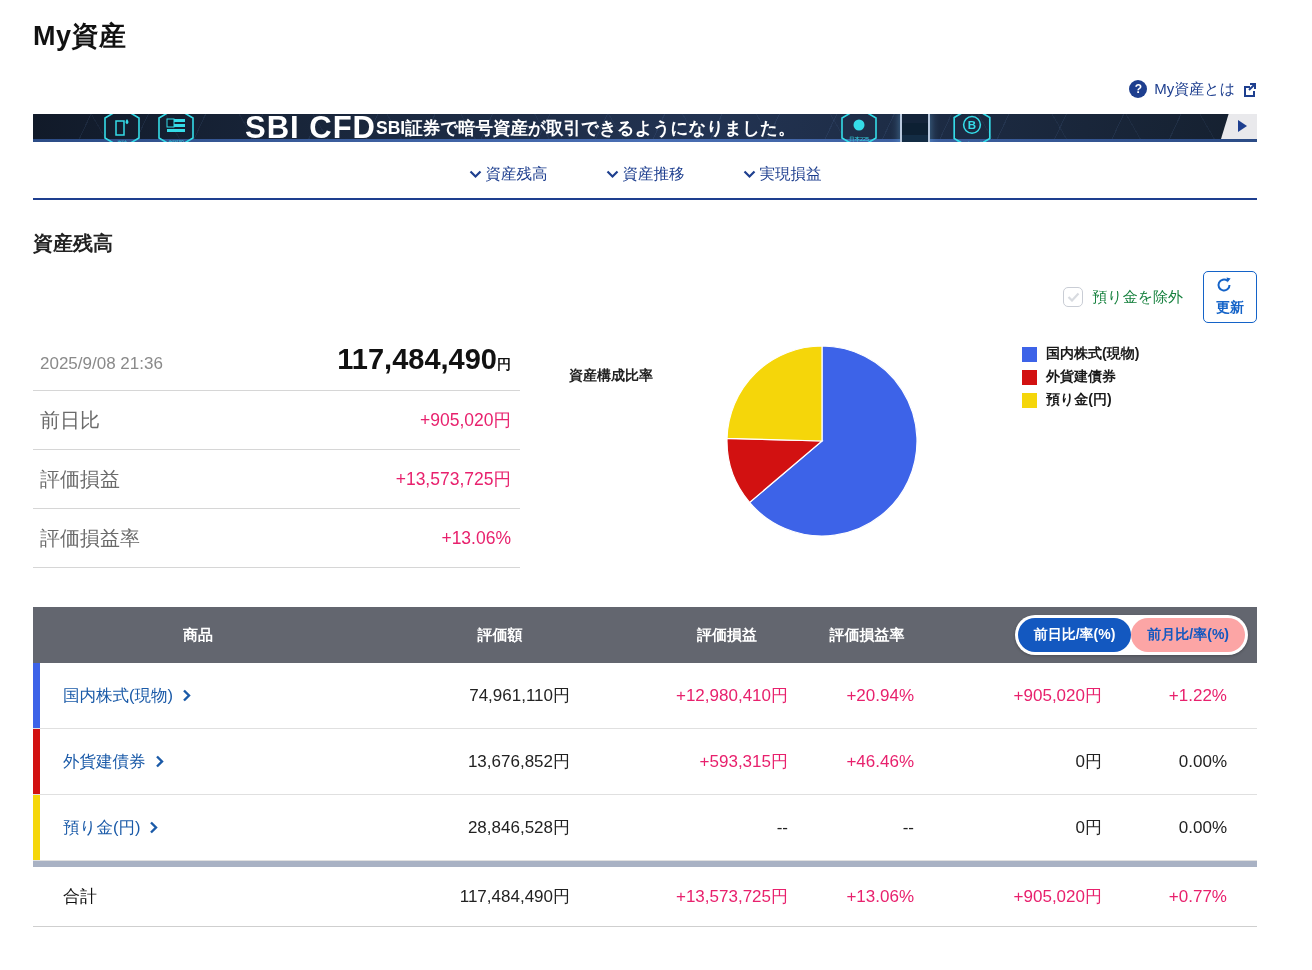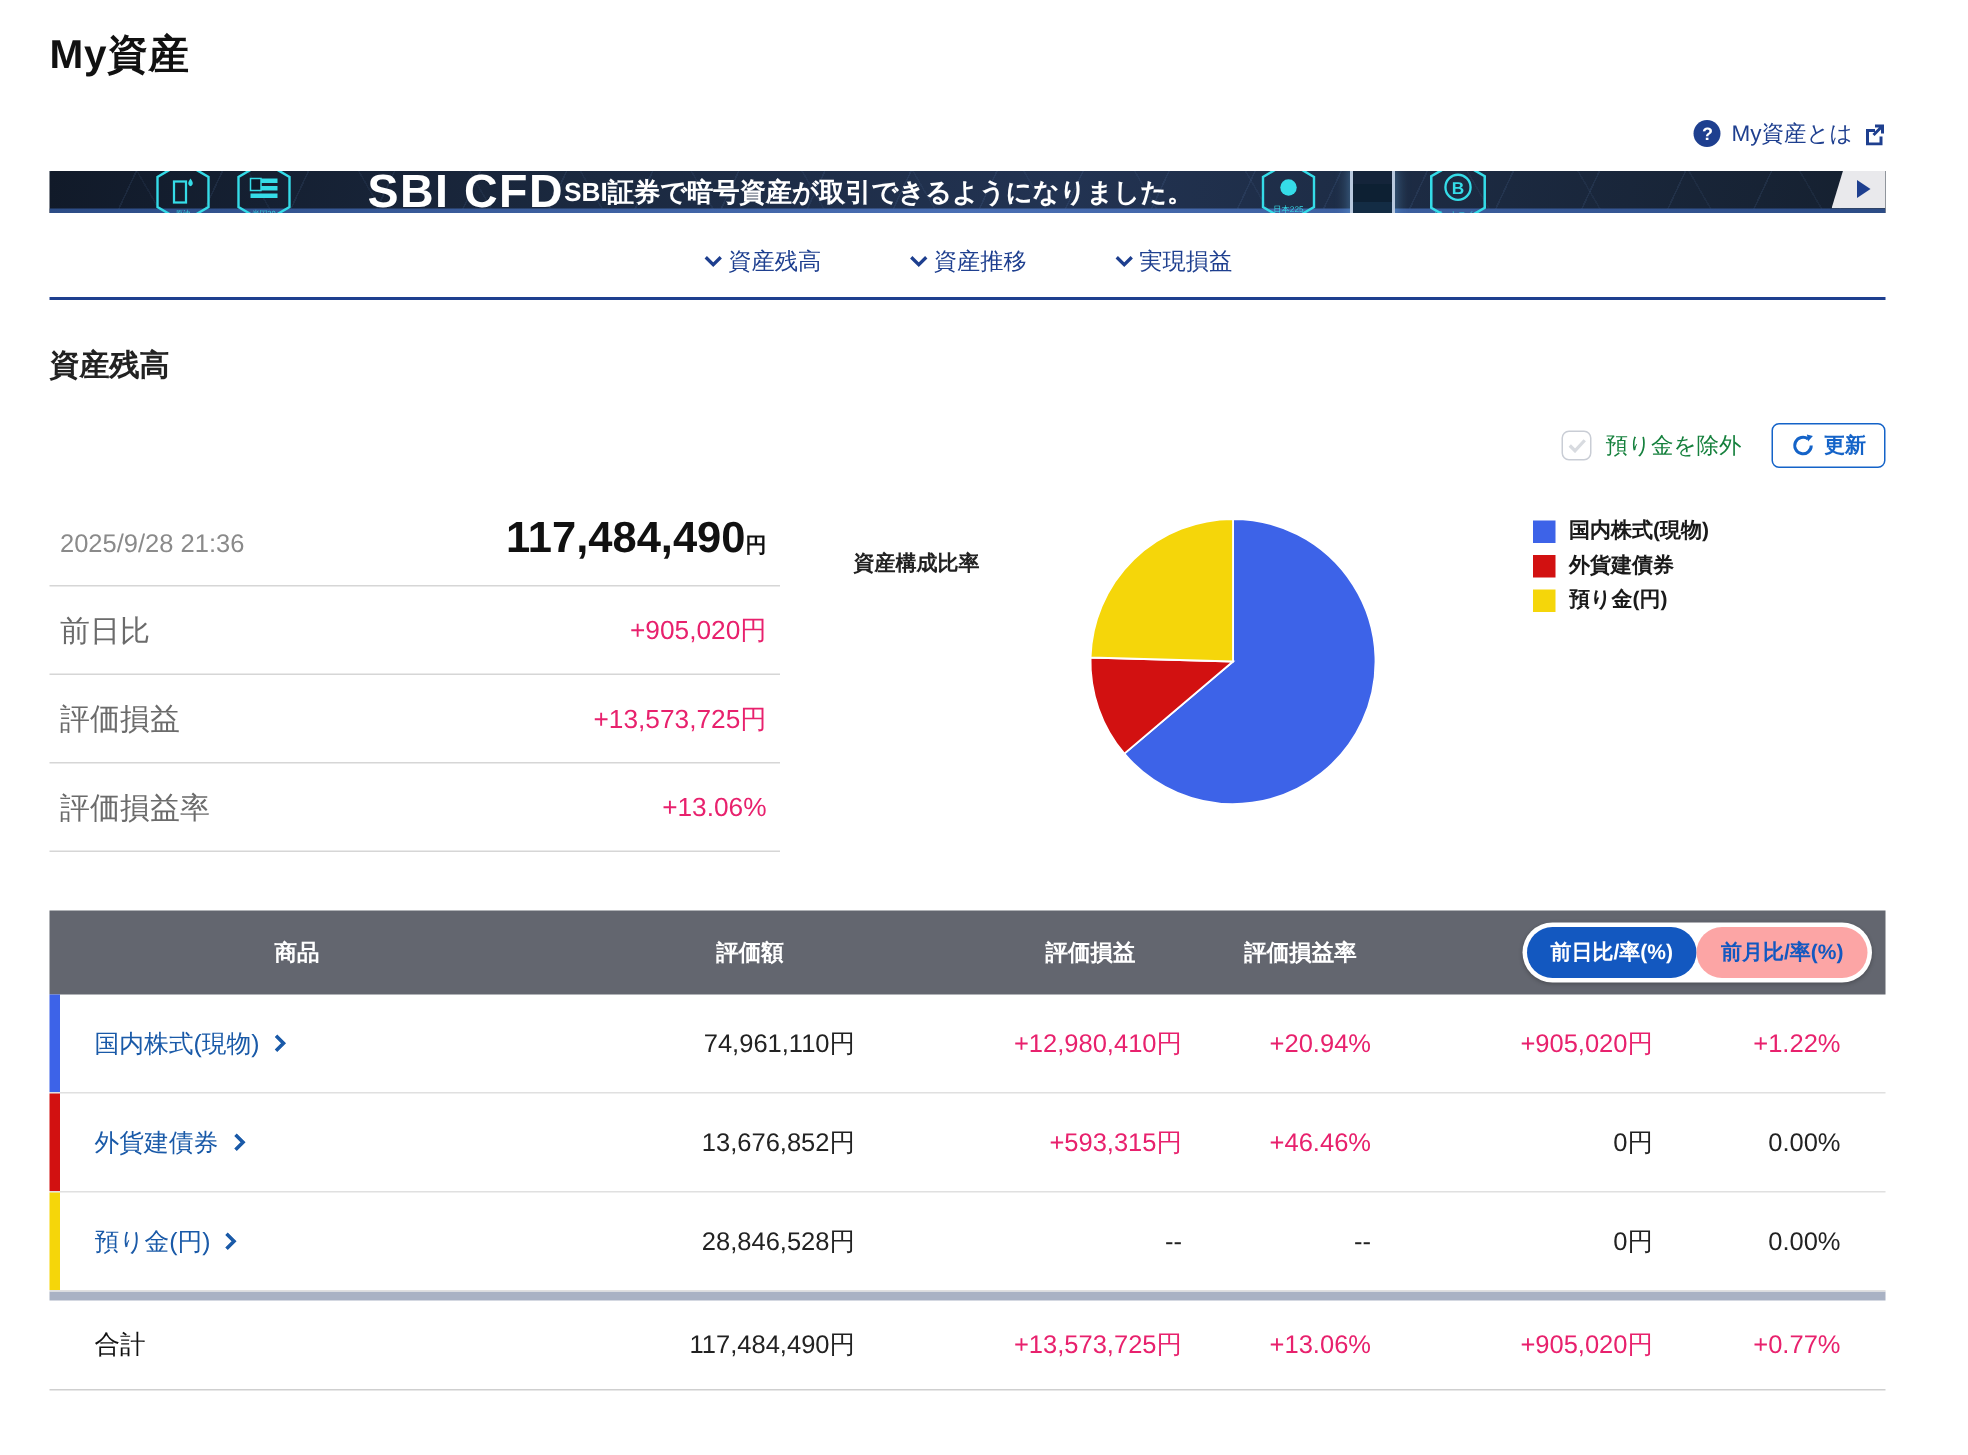--- a/index.html
+++ b/index.html
@@ -41,23 +41,23 @@
   .tab { display:flex; align-items:center; gap:4px; color:#1e3f8f; font-size:15.5px; font-weight:500; text-decoration:none; cursor:pointer; }
 
   
   .section-title { font-size:20px; font-weight:bold; color:#222; margin-top:30px; }
 
   
   .controls { display:flex; justify-content:flex-end; align-items:center; margin-top:24px; height:32px; width:1224px; }
   .checkbox { width:20px; height:20px; border:1.5px solid #c9cdd5; border-radius:5px; background:#fff;
               display:inline-flex; align-items:center; justify-content:center; cursor:pointer; }
   .checkbox-label { font-size:15px; color:#15803d; margin-left:9px; }
-  .refresh-btn { display:inline-flex; align-items:center; gap:6px; margin-left:20px; padding:5px 12px;
+  .refresh-btn { display:inline-flex; align-items:flex-start; gap:6px; margin-left:20px; padding:5px 12px;
                  border:1.5px solid #1463c8; border-radius:5px; background:#fff; color:#1463c8;
-                 font-size:14px; font-weight:bold; cursor:pointer; }
+                 font-size:14px; font-weight:bold; cursor:pointer;flex-direction:column; }
 
   
   .main-flex { display:flex; margin-top:18px; width:1224px; }
   .summary { width:487px; flex:none; }
   .total-row { display:flex; justify-content:space-between; align-items:baseline; padding:12px 9px 14px 7px; border-bottom:1px solid #d6d6d6; }
   .timestamp { font-size:17px; color:#8a8a8a; }
   .total-amount { font-size:29px; font-weight:bold; color:#111; }
   .total-unit { font-size:14px; font-weight:bold; }
   .stat-row { display:flex; justify-content:space-between; align-items:center; height:59px; padding:0 9px 0 7px; border-bottom:1px solid #d6d6d6; }
   .stat-label { font-size:20px; color:#6b6b6b; }
@@ -186,21 +186,21 @@
         <polygon points="10.6,0.6 14.6,1.6 11.4,5.4" fill="#1463c8"></polygon>
       </svg>
       <span>更新</span>
     </button>
   </div>
 
   <div class="main-flex">
 
     <div class="summary">
       <div class="total-row">
-        <span class="timestamp">2025/9/28 21:36</span>
+        <span class="timestamp">2025/9/08 21:36</span>
         <span class="total-amount"><span>117,484,490</span><span class="total-unit">円</span></span>
       </div>
       <div class="stat-row">
         <span class="stat-label">前日比</span>
         <span class="stat-value pos">+905,020円</span>
       </div>
       <div class="stat-row">
         <span class="stat-label">評価損益</span>
         <span class="stat-value pos">+13,573,725円</span>
       </div>

